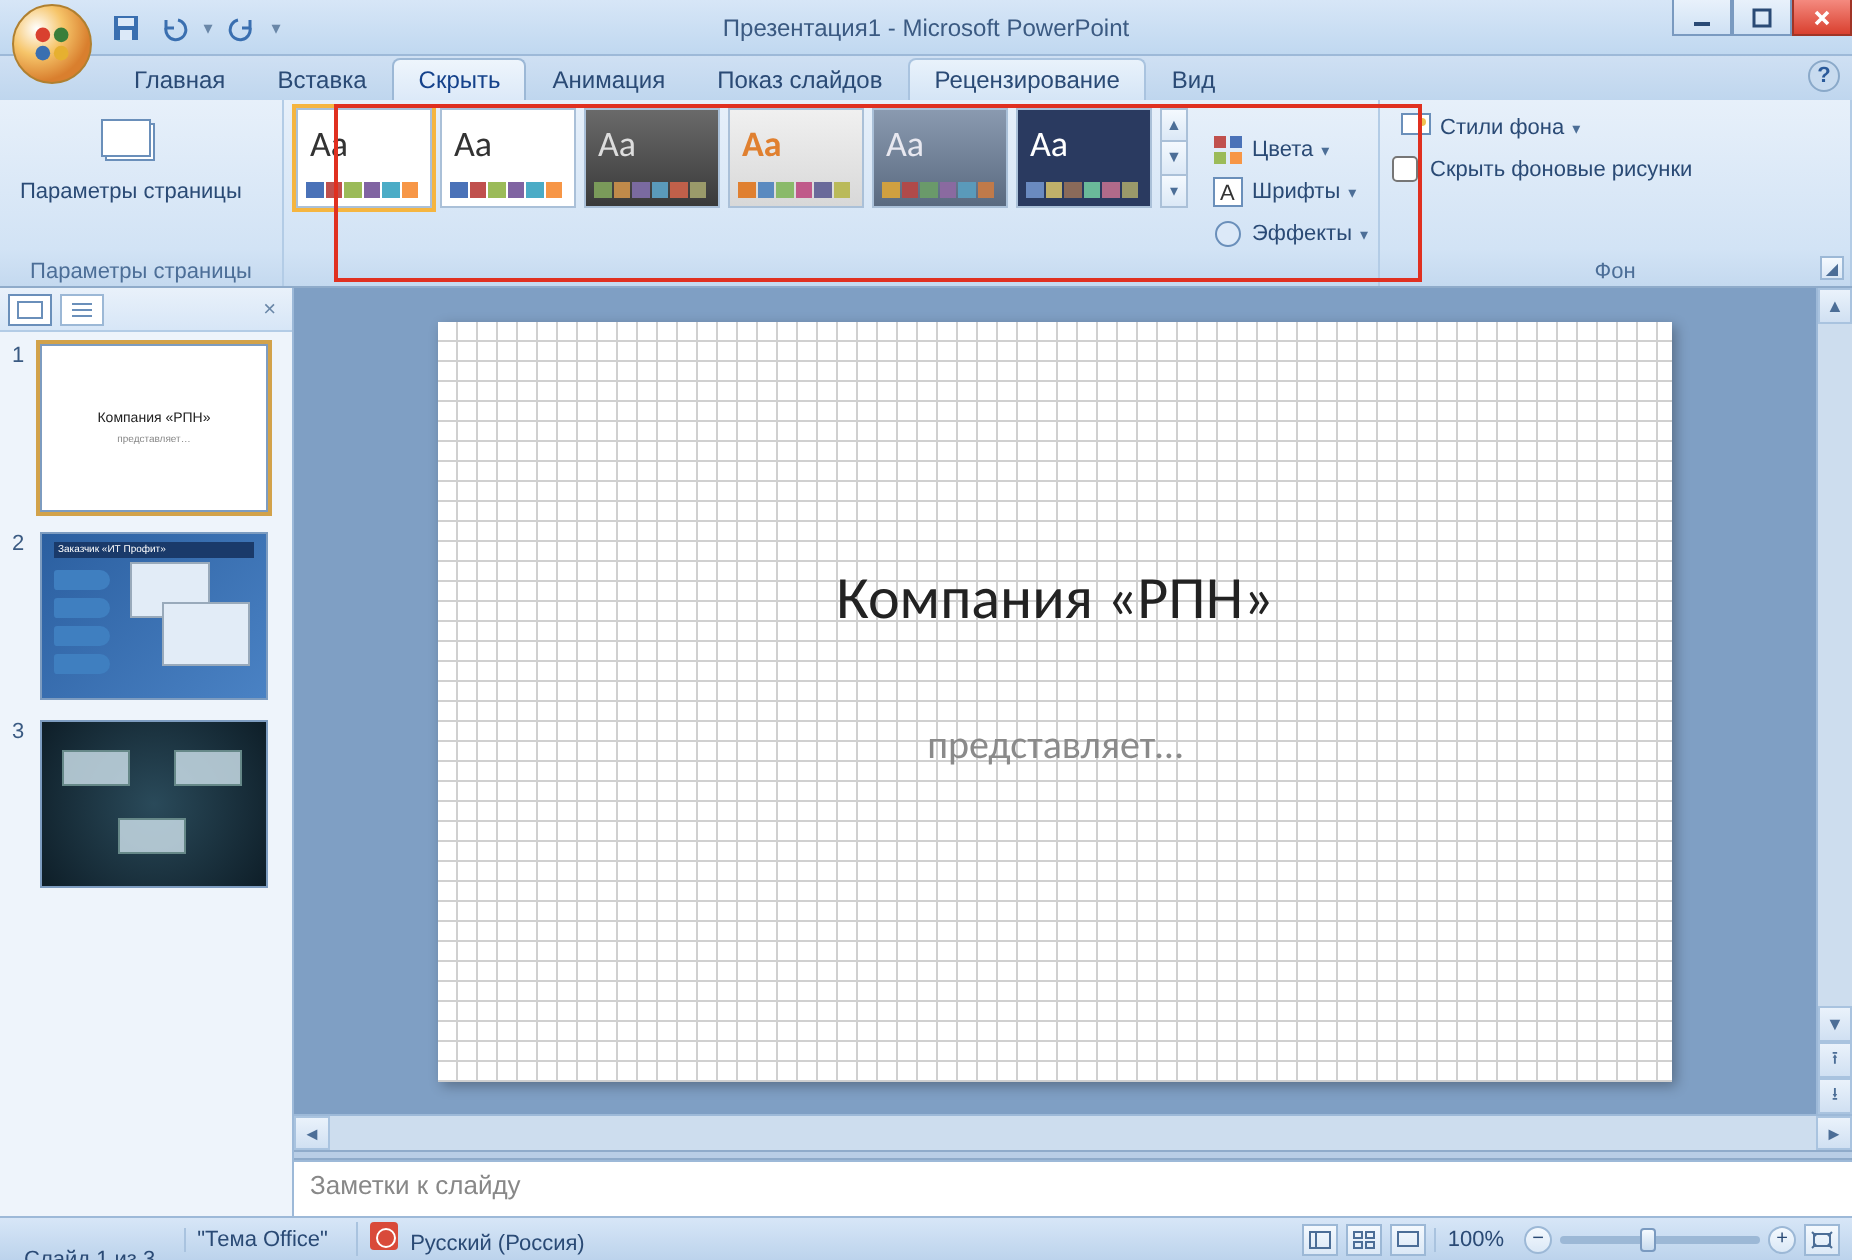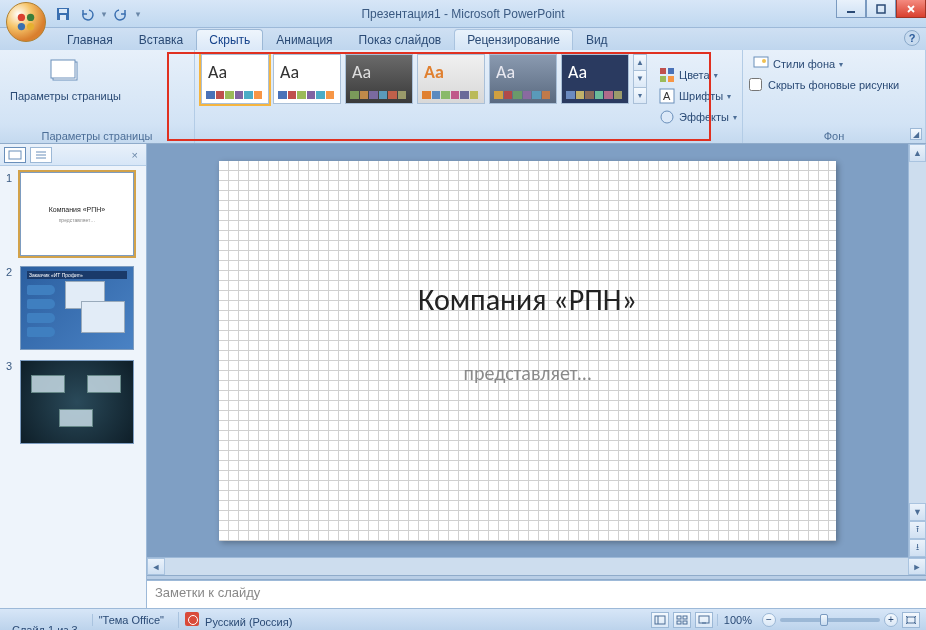--- a/index.html
+++ b/index.html
@@ -173,21 +173,21 @@
   <div class="tab">Анимация</div>
   <div class="tab">Показ слайдов</div>
   <div class="tab review">Рецензирование</div>
   <div class="tab">Вид</div>
   <div class="help-btn">?</div>
 </div>
 
 <div class="ribbon">
   <div class="themes-highlight" style="left:167px; top:2px; width:544px; height:89px;"></div>
 
-  <div class="group" style="width:195px">
+  <div class="group" style="width:142px">
     <div class="group-body">
       <div class="big-btn">
         <svg class="ico" viewBox="0 0 32 32">
             <rect x="4" y="6" width="24" height="18" fill="#fff" stroke="#6a8fba"></rect>
             <rect x="2" y="4" width="24" height="18" fill="#fff" stroke="#6a8fba"></rect>
           </svg>
         <span>Параметры страницы</span>
       </div>
     </div>
     <div class="group-label">Параметры страницы</div>

